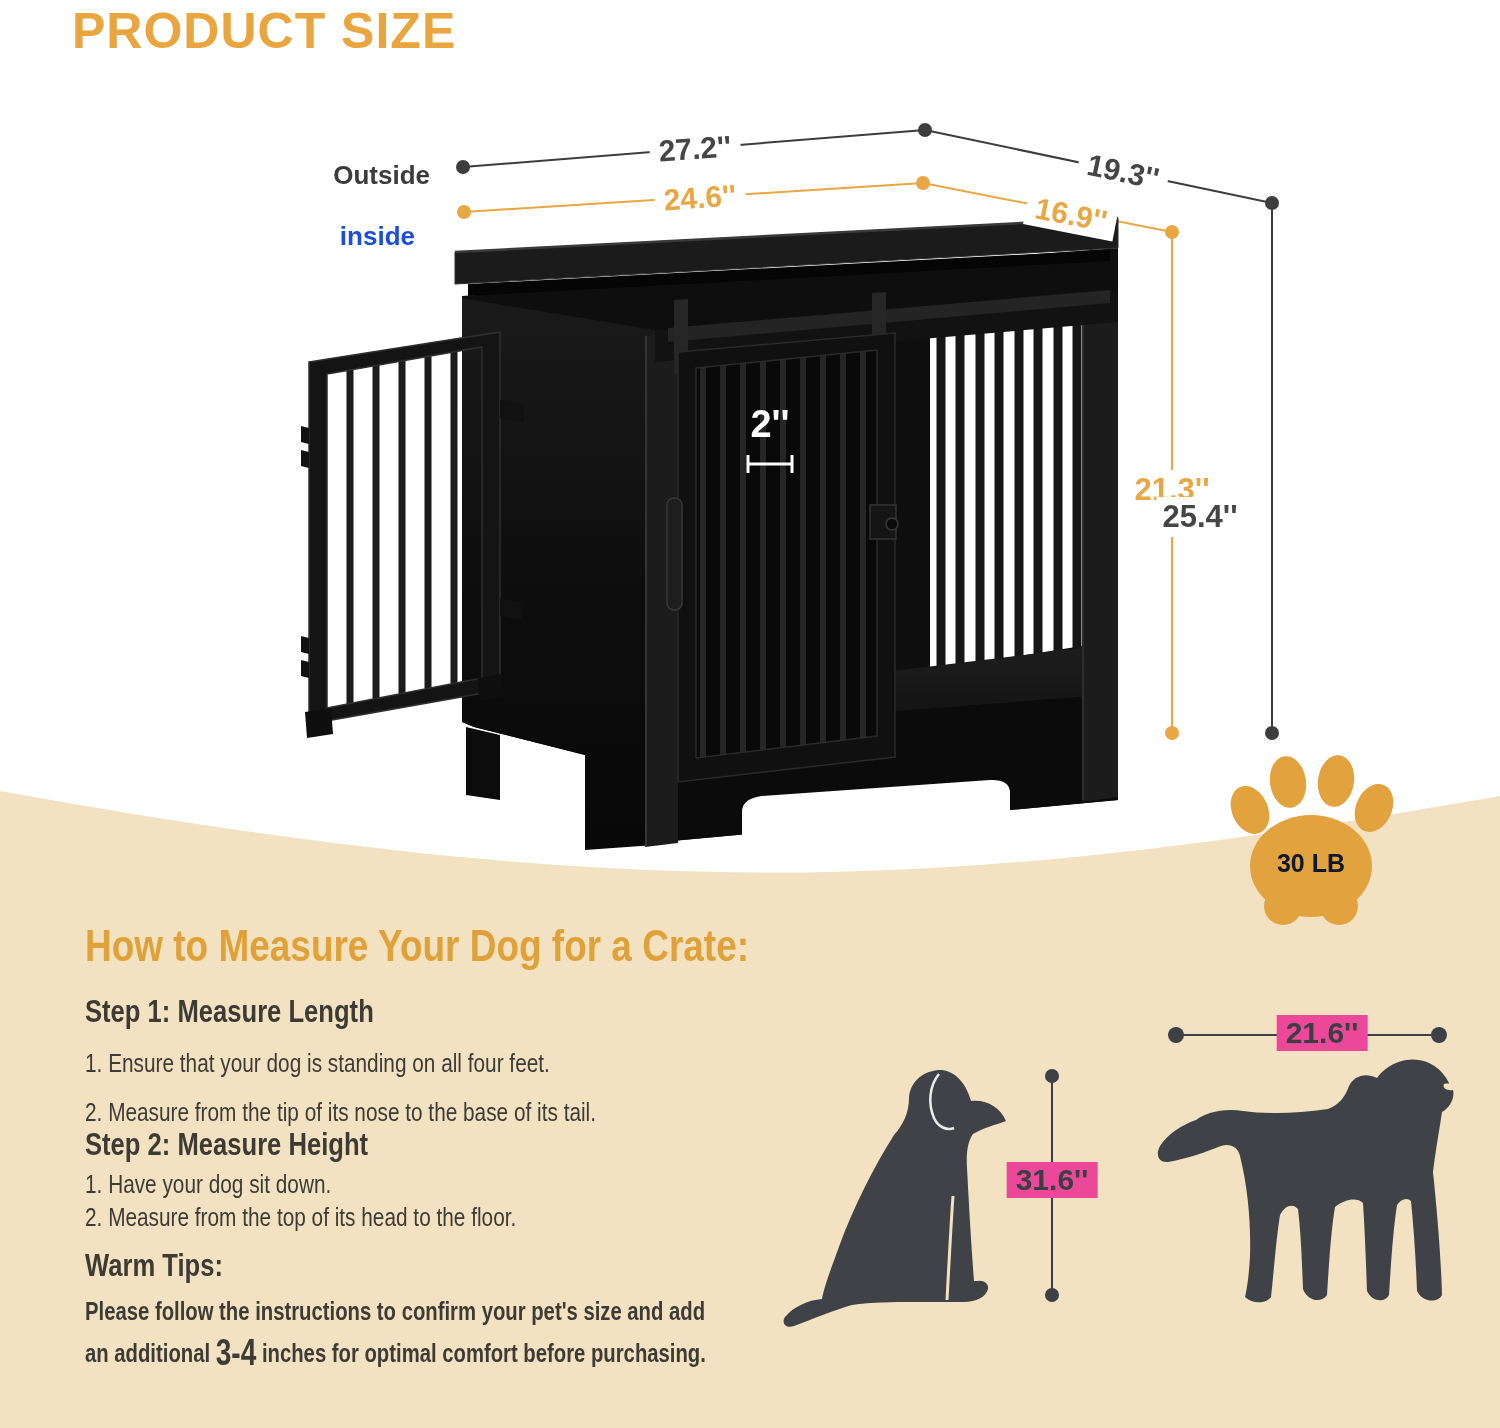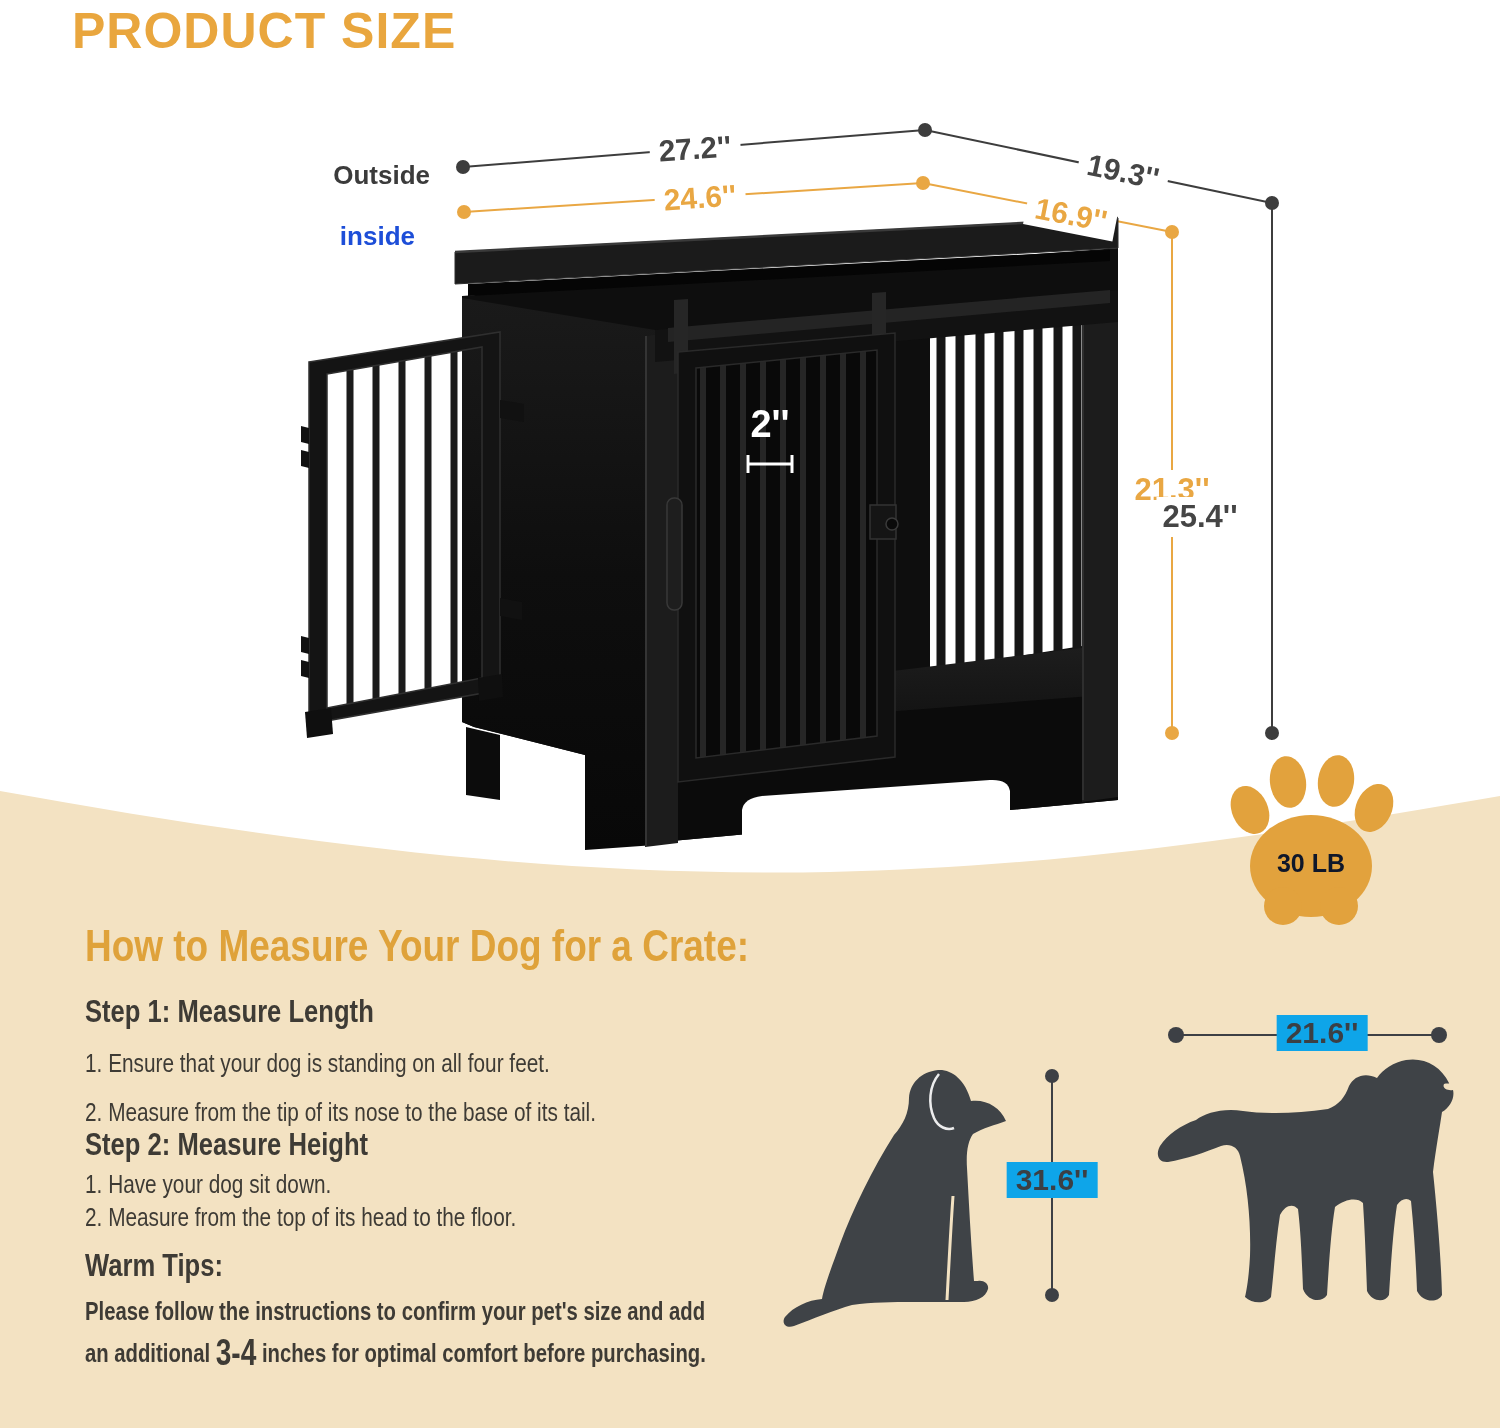--- a/index.html
+++ b/index.html
@@ -8,21 +8,21 @@
   .art{position:absolute;left:0;top:0;width:1500px;height:1428px;}
   .blk{position:absolute;white-space:nowrap;}
   .lbl{position:absolute;white-space:nowrap;transform:translate(-50%,-50%);}
   .title{font-size:50px;font-weight:700;letter-spacing:1px;color:#E9A63E;}
   .legend{font-size:26px;font-weight:700;text-align:right;}
   .legend.dark{color:#3B3B3B;}
   .legend.orange{color:#1d4ed8;}
   .dim{font-size:30px;font-weight:700;color:#454545;background:#ffffff;padding:1px 9px;}
   .dim.orange{color:#E9A743;}
   .dim.vline{padding:2px 6px;font-size:31px;}
-  .dim.onbeige{background:#0ea5e9;color:#3B3F44;}
+  .dim.onbeige{background:#ec4899;color:#3B3F44;}
   .white-note{font-size:38px;font-weight:700;color:#ffffff;background:transparent;}
   .paw-label{font-size:25px;font-weight:700;color:#0f172a;background:transparent;}
   .gheading{font-size:44px;font-weight:700;color:#DFA23A;transform:scaleX(.84);transform-origin:0 0;}
   .stitle{font-size:32px;font-weight:700;color:#3E3B35;transform:scaleX(.8);transform-origin:0 0;}
   .sitem{font-size:26px;font-weight:400;color:#3E3B35;transform:scaleX(.8);transform-origin:0 0;}
   .tipline{font-size:26px;font-weight:700;color:#3E3B35;transform:scaleX(.78);transform-origin:0 0;line-height:1.15;}
   .tiphl{font-size:36px;font-weight:700;vertical-align:-3px;}
   .rot-n4{transform:translate(-50%,-50%) rotate(-4deg);}
   .rot-p12{transform:translate(-50%,-50%) rotate(12deg);}
   .rot-p11{transform:translate(-50%,-50%) rotate(11deg);}

